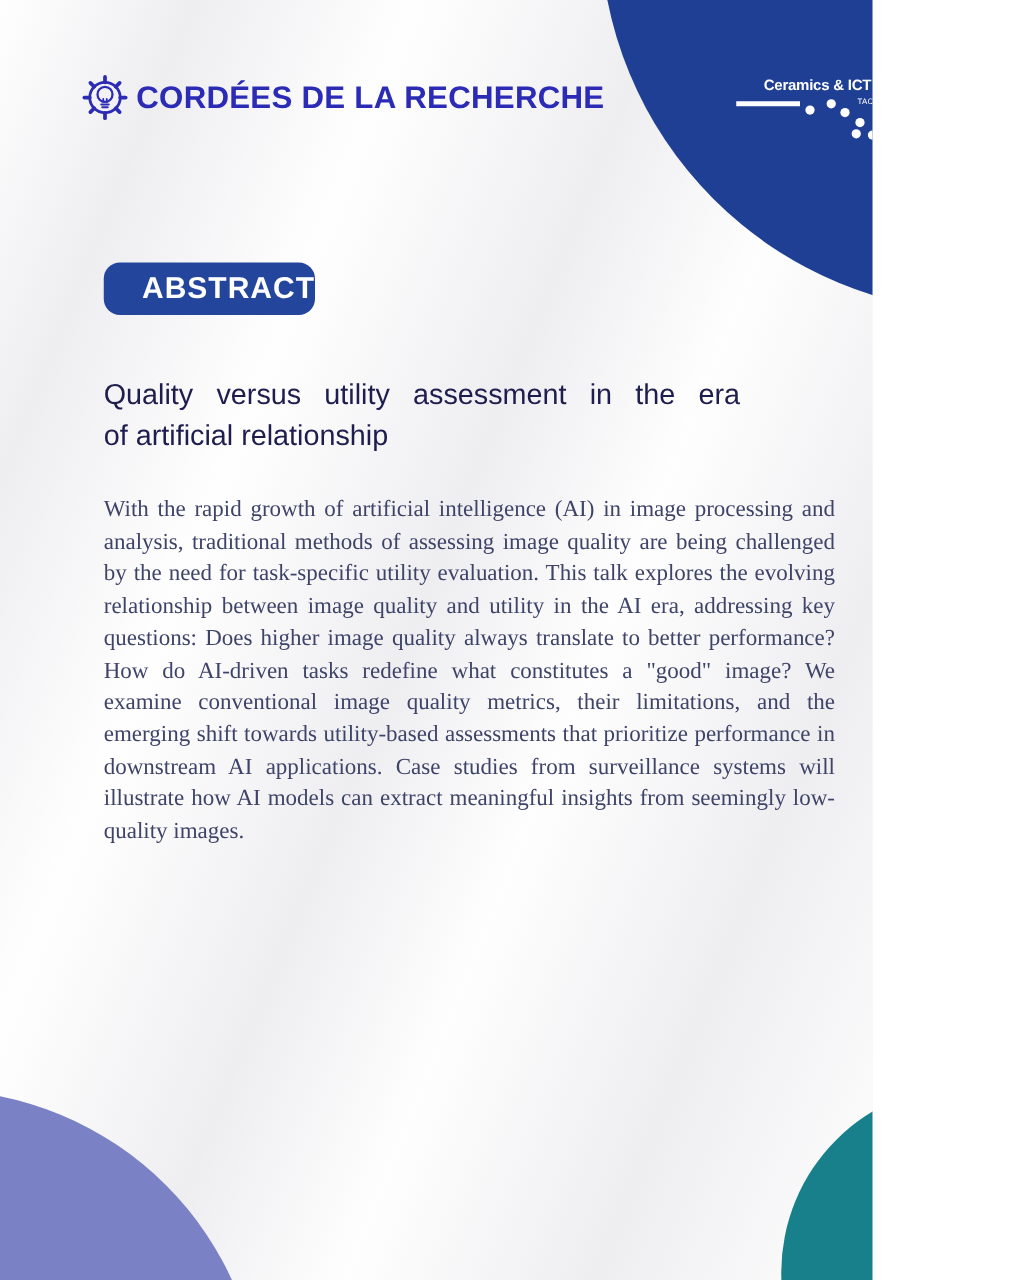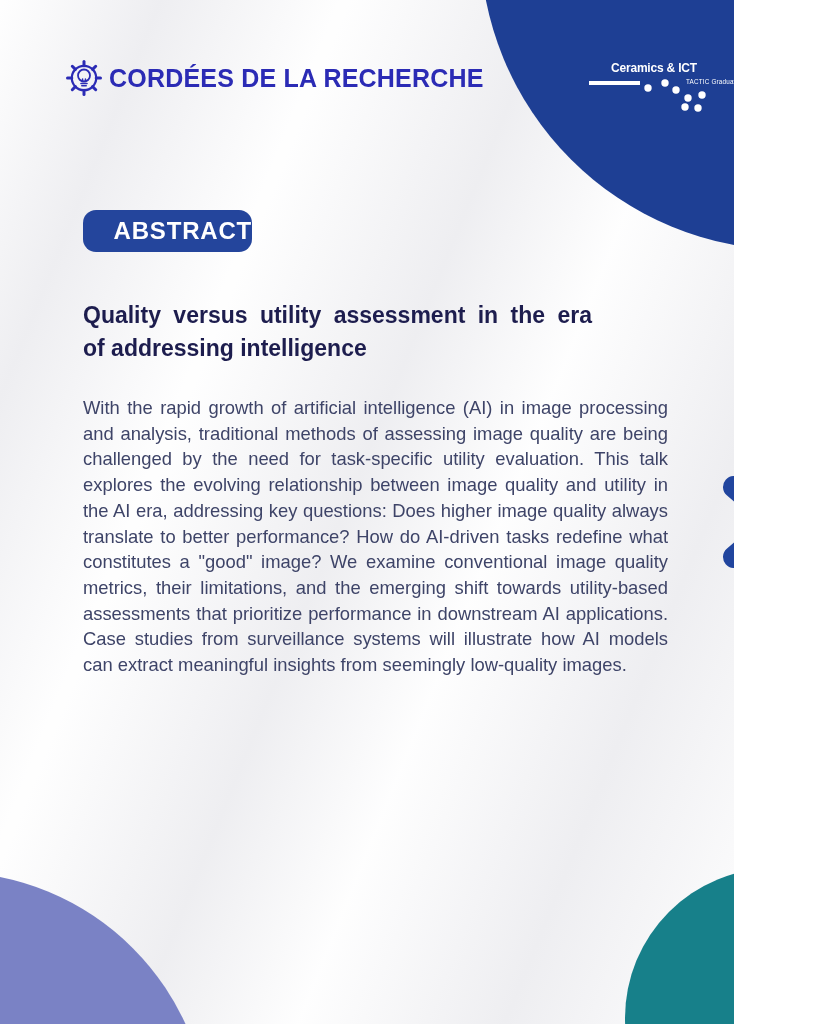--- a/index.html
+++ b/index.html
@@ -13,21 +13,20 @@
     background:
       linear-gradient(112deg,
         rgba(255,255,255,0.95) 0%,
         rgba(234,234,238,0.55) 14%,
         rgba(255,255,255,0.95) 30%,
         rgba(232,232,236,0.45) 48%,
         rgba(255,255,255,0.9) 62%,
         rgba(233,233,237,0.5) 80%,
         rgba(255,255,255,0.95) 100%),
       #f3f3f5;
-    padding-left: 36px;
   }
 
   .circle { position: absolute; border-radius: 50%; }
   .circle.top-right    { left: 480px; top: -370px; width: 620px; height: 620px; background: var(--circle-top, #1E3F94); }
   .circle.bottom-left  { left: -311px; top: 872px; width: 520px; height: 520px; background: var(--circle-purple, #7A82C5); }
   .circle.bottom-right { left: 625px;  top: 868px; width: 300px; height: 300px; background: var(--circle-teal, #17808A); }
 
   .header { position: absolute; left: 64px; top: 58px; display: flex; align-items: center; gap: 5px; }
   .brand-icon { width: 40px; height: 40px; display: inline-block; }
   .brand-title {
@@ -57,32 +56,33 @@
     width: 169px; height: 42px;
     background: var(--badge, #24459C);
     border-radius: 13px;
     display: flex; align-items: center; justify-content: flex-end;
   }
   .badge-label { color: #fff; font-size: 24px; font-weight: 700; letter-spacing: 0.8px; }
 
   .abstract-title {
     position: absolute; left: 83px; top: 299px; width: 509px;
     margin: 0;
-    font-size: 23px; font-weight: 700; line-height: 33px;
+    font-size: 23px; font-weight: 400; line-height: 33px;
     color: var(--title, #1D1D4E);
   }
   .abstract-title .t1 { display: block; text-align: justify; text-align-last: justify; }
   .abstract-title .t2 { display: block; text-align: left; }
 
   .abstract-body {
     position: absolute; left: 83px; top: 395px; width: 585px;
     margin: 0;
     font-size: 18.4px; line-height: 25.7px;
     text-align: justify;
     color: var(--body-text, #3E4468);
+    font-family: Liberation Serif, serif;
   }
 
   .next-chevron { position: absolute; left: 722px; top: 476px; cursor: pointer; }
 </style>
 </head>
 <body>
 
 <div class="poster">
 
   <div class="circle top-right"></div>
@@ -133,21 +133,21 @@
       </svg>
     </span>
   </div>
 
   <div class="badge">
     <span class="badge-label">ABSTRACT</span>
   </div>
 
   <h2 class="abstract-title">
     <span class="t1">Quality versus utility assessment in the era</span>
-    <span class="t2">of addressing intelligence</span>
+    <span class="t2">of artificial relationship</span>
   </h2>
 
   <p class="abstract-body">With the rapid growth of artificial intelligence (AI) in image processing and analysis, traditional methods of assessing image quality are being challenged by the need for task-specific utility evaluation. This talk explores the evolving relationship between image quality and utility in the AI era, addressing key questions: Does higher image quality always translate to better performance? How do AI-driven tasks redefine what constitutes a "good" image? We examine conventional image quality metrics, their limitations, and the emerging shift towards utility-based assessments that prioritize performance in downstream AI applications. Case studies from surveillance systems will illustrate how AI models can extract meaningful insights from seemingly low-quality images.</p>
 
   <div class="next-chevron">
     <svg width="66" height="92" viewBox="0 0 66 92">
       <polyline points="12,11 52,46 12,81" fill="none" stroke="#21459E" stroke-width="22" stroke-linecap="round" stroke-linejoin="round"></polyline>
     </svg>
   </div>
 

